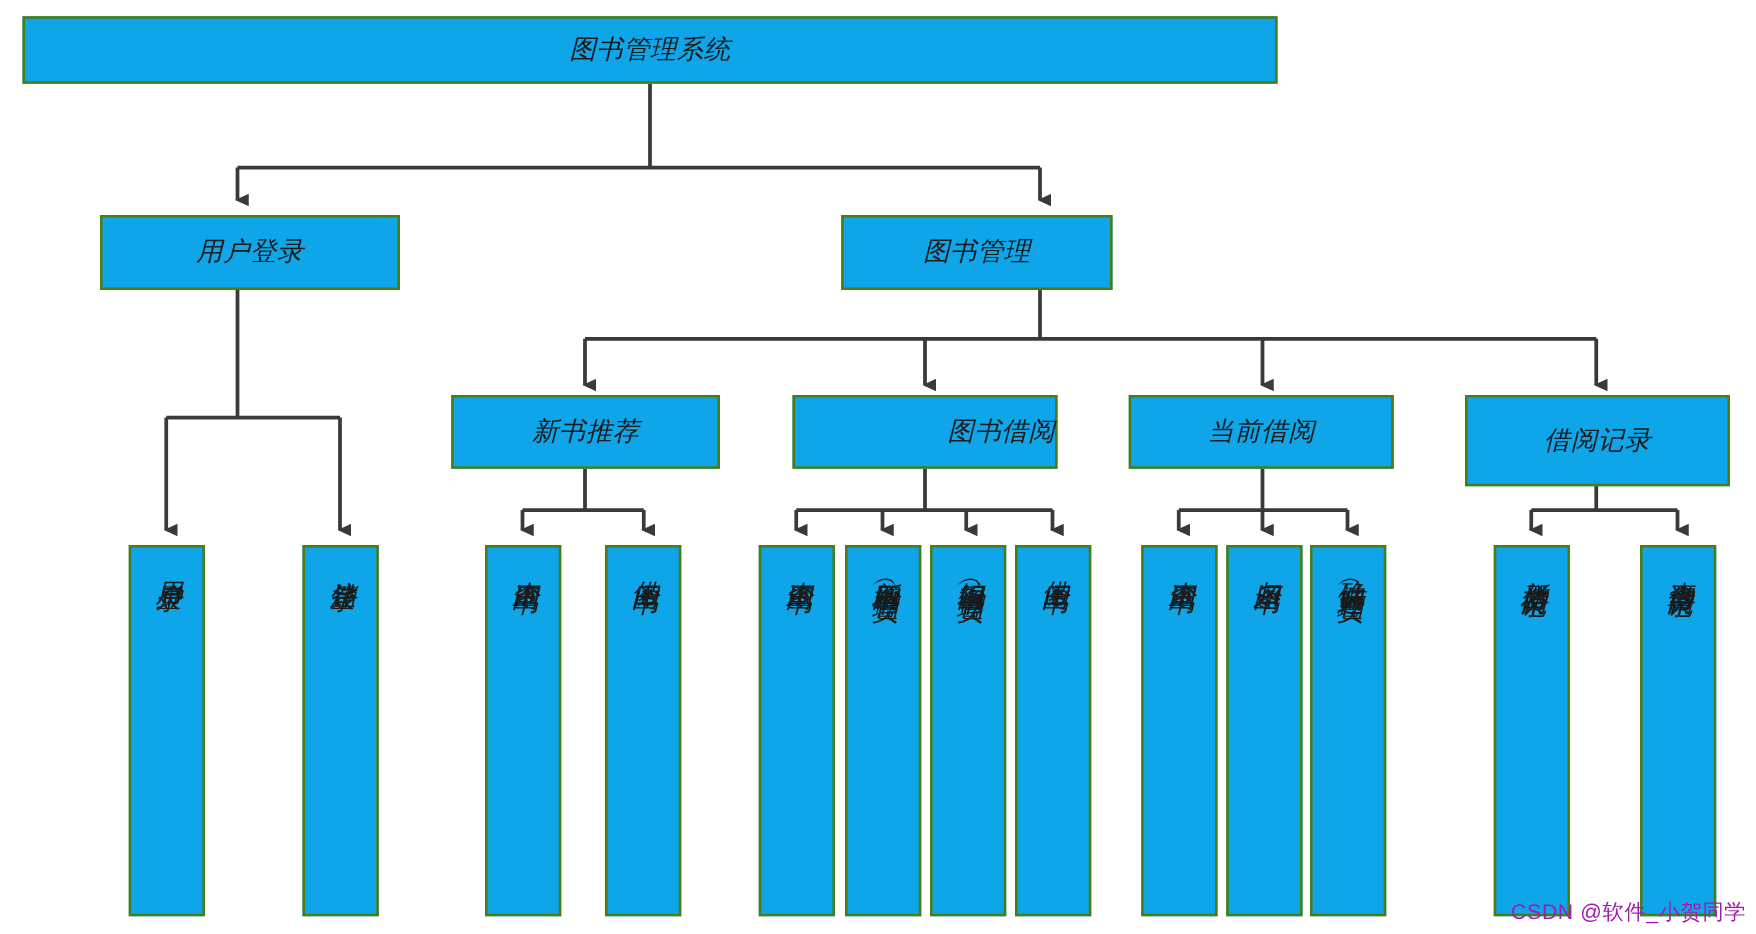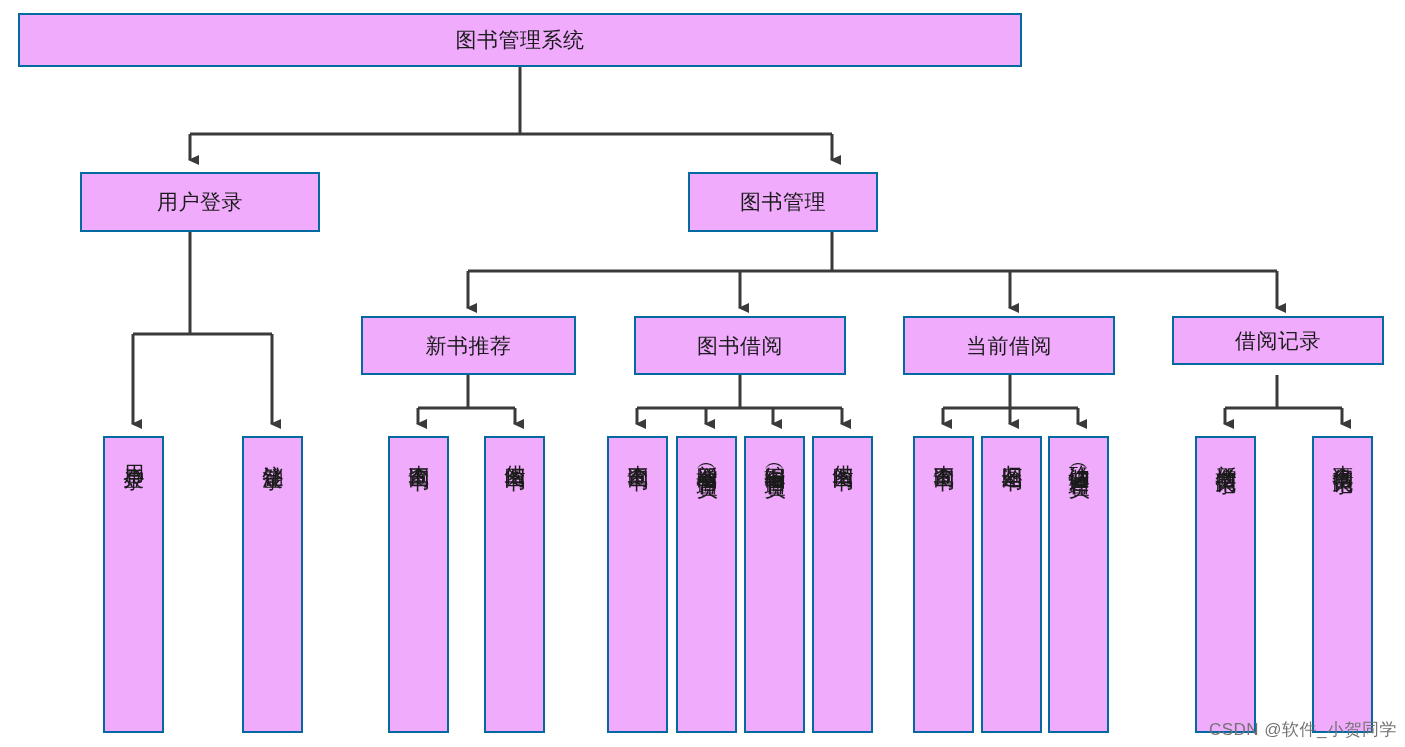--- a/index.html
+++ b/index.html
@@ -20,27 +20,28 @@
   #edges {
     position: absolute;
     left: 0;
     top: 0;
     width: 1405px;
     height: 747px;
   }
   .node {
     position: absolute;
     box-sizing: border-box;
-    border: 2px solid #0369a1;
-    background: #f0abfc;
+    border: 2px solid #4d7c0f;
+    background: #0ea5e9;
     color: #1b1b1b;
     display: flex;
     align-items: center;
     justify-content: center;
     z-index: 2;
+    font-style: italic;
   }
   .node .label {
     display: block;
     text-align: center;
     letter-spacing: 0.5px;
   }
   
   .node.horiz .label {
     font-size: 21px;
     line-height: 1.2;
@@ -58,21 +59,21 @@
     font-size: 21px;
     line-height: 1.18;
     letter-spacing: 2px;
     white-space: nowrap;
   }
   #watermark {
     position: absolute;
     right: 8px;
     bottom: 6px;
     font-size: 17px;
-    color: #737373;
+    color: #a21caf;
     white-space: nowrap;
     z-index: 5;
     letter-spacing: 0.5px;
   }
 </style>
 </head>
 <body>
 
 <div id="canvas">
 
@@ -126,34 +127,34 @@
     </g>
   </svg>
 
   <div class="node horiz" style="left:18px; top:13px; width:1004px; height:54px;">
     <span class="label">图书管理系统</span>
   </div>
 
   <div class="node horiz" style="left:80px; top:172px; width:240px; height:60px;">
     <span class="label">用户登录</span>
   </div>
-  <div class="node horiz" style="left:688px; top:172px; width:190px; height:60px;">
+  <div class="node horiz" style="left:673px; top:172px; width:217px; height:60px;">
     <span class="label">图书管理</span>
   </div>
 
   <div class="node horiz" style="left:361px; top:316px; width:215px; height:59px;justify-content:center;">
     <span class="label">新书推荐</span>
   </div>
-  <div class="node horiz" style="left:634px; top:316px; width:212px; height:59px;">
+  <div class="node horiz" style="left:634px; top:316px; width:212px; height:59px;justify-content:flex-end;">
     <span class="label">图书借阅</span>
   </div>
   <div class="node horiz" style="left:903px; top:316px; width:212px; height:59px;justify-content:center;">
     <span class="label">当前借阅</span>
   </div>
-  <div class="node horiz" style="left:1172px; top:316px; width:212px; height:49px;">
+  <div class="node horiz" style="left:1172px; top:316px; width:212px; height:73px;">
     <span class="label">借阅记录</span>
   </div>
 
   <div class="node vert" style="left:103px; top:436px; width:61px; height:297px;">
     <span class="label">用户登录</span>
   </div>
   <div class="node vert" style="left:242px; top:436px; width:61px; height:297px;">
     <span class="label">注销登录</span>
   </div>
 

